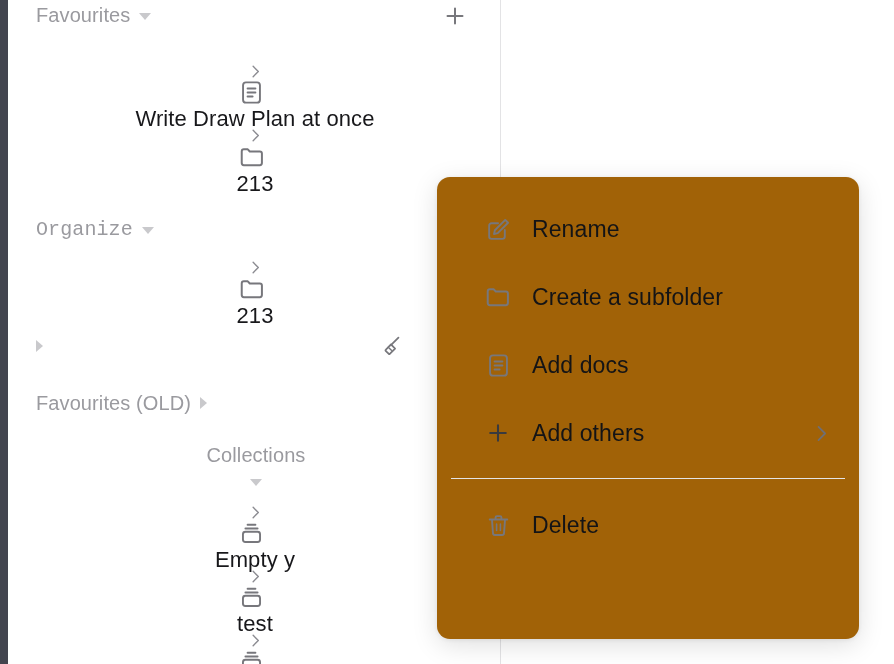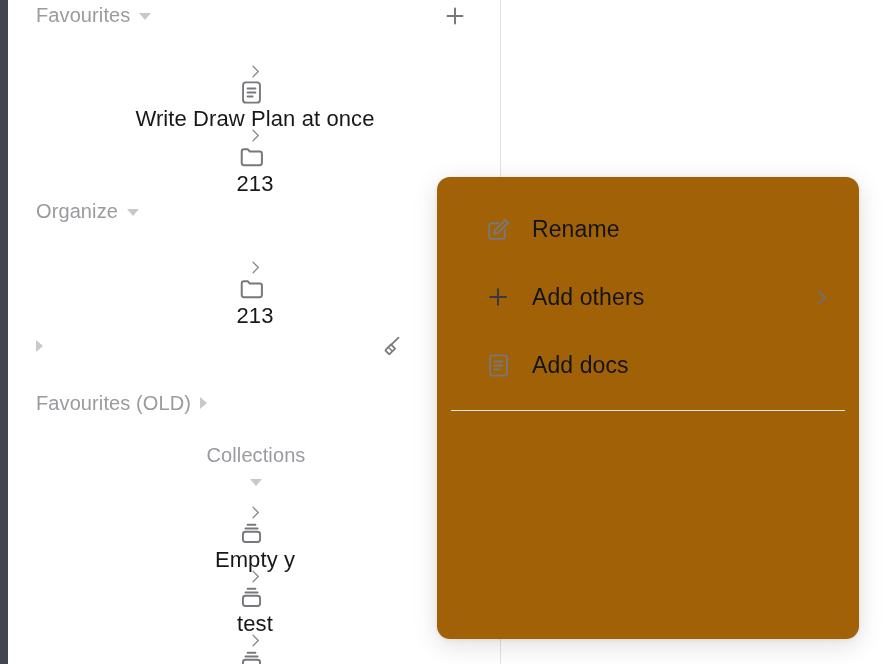--- a/index.html
+++ b/index.html
@@ -241,21 +241,21 @@
           </svg>
       </span>
       <span class="t-icon">
         <svg width="28" height="28" viewBox="0 0 24 24">
           <path d="M3.2 7.2 a1.8 1.8 0 0 1 1.8-1.8 h3.4 l1.7 1.9 h8.6 a1.8 1.8 0 0 1 1.8 1.8 v8.1 a1.8 1.8 0 0 1 -1.8 1.8 H5 a1.8 1.8 0 0 1 -1.8 -1.8 z" fill="none" stroke="#77777c" stroke-width="1.7" stroke-linejoin="round"></path>
         </svg>
       </span>
       <span class="t-label">213</span>
     </div>
 
-    <div class="section-head" style="top:196px;">
+    <div class="section-head" style="top:214px;font-family:Liberation Mono, monospace;">
       <span class="sh-label">Organize</span>
       <span class="tri tri-down"></span>
     </div>
 
     <div class="tree-row" style="top:260px;">
       <span class="caret">
         <svg width="15" height="15" viewBox="0 0 16 16">
             <path d="M5.5 2.5 L11 8 L5.5 13.5" fill="none" stroke="#8c8c92" stroke-width="1.5" stroke-linecap="round" stroke-linejoin="round"></path>
           </svg>
       </span>
@@ -345,44 +345,63 @@
     <div class="ctx-item">
       <span class="ctx-icon">
         <svg width="27" height="27" viewBox="0 0 24 24">
           <path d="M17.6 12.4 V18.2 a2.1 2.1 0 0 1 -2.1 2.1 H5.8 a2.1 2.1 0 0 1 -2.1 -2.1 V8.5 a2.1 2.1 0 0 1 2.1 -2.1 H11.6" fill="none" stroke="#77777c" stroke-width="1.7" stroke-linecap="round" stroke-linejoin="round"></path>
           <path d="M18.0 3.5 L20.5 6.0 L11.3 15.2 L8.0 16.0 L8.8 12.7 Z" fill="none" stroke="#77777c" stroke-width="1.7" stroke-linejoin="round"></path>
         </svg>
       </span>
       <span class="ctx-label">Rename</span>
     </div>
 
+    <div class="ctx-item">
+      <span class="ctx-icon">
+        <svg width="28" height="28" viewBox="0 0 24 24">
+          <path d="M3.2 7.2 a1.8 1.8 0 0 1 1.8-1.8 h3.4 l1.7 1.9 h8.6 a1.8 1.8 0 0 1 1.8 1.8 v8.1 a1.8 1.8 0 0 1 -1.8 1.8 H5 a1.8 1.8 0 0 1 -1.8 -1.8 z" fill="none" stroke="#77777c" stroke-width="1.7" stroke-linejoin="round"></path>
+        </svg>
+      </span>
+      <span class="ctx-label">Create a subfolder</span>
+    </div>
+
+    <div class="ctx-item">
+      <span class="ctx-icon">
+        <svg width="27" height="27" viewBox="0 0 24 24">
+          <rect x="4.5" y="3" width="15" height="18" rx="2.6" fill="none" stroke="#77777c" stroke-width="1.7"></rect>
+          <path d="M8.5 8.5 H15.5 M8.5 12 H15.5 M8.5 15.5 H13" stroke="#77777c" stroke-width="1.7" stroke-linecap="round"></path>
+        </svg>
+      </span>
+      <span class="ctx-label">Add docs</span>
+    </div>
 
     <div class="ctx-item">
       <span class="ctx-icon">
         <svg width="26" height="26" viewBox="0 0 24 24">
           <path d="M12 4.8 V19.2 M4.8 12 H19.2" stroke="#3a3a3e" stroke-width="1.9" stroke-linecap="round"></path>
         </svg>
       </span>
       <span class="ctx-label">Add others</span>
       <span class="ctx-sub-chevron">
         <svg width="19" height="19" viewBox="0 0 16 16">
             <path d="M5.5 2.5 L11 8 L5.5 13.5" fill="none" stroke="#6f6f75" stroke-width="1.5" stroke-linecap="round" stroke-linejoin="round"></path>
           </svg>
       </span>
     </div>
 
+
+    <div class="ctx-sep"></div>
+
     <div class="ctx-item">
       <span class="ctx-icon">
         <svg width="27" height="27" viewBox="0 0 24 24">
-          <rect x="4.5" y="3" width="15" height="18" rx="2.6" fill="none" stroke="#77777c" stroke-width="1.7"></rect>
-          <path d="M8.5 8.5 H15.5 M8.5 12 H15.5 M8.5 15.5 H13" stroke="#77777c" stroke-width="1.7" stroke-linecap="round"></path>
-        </svg>
-      </span>
-      <span class="ctx-label">Add docs</span>
-    </div>
-
-
-    <div class="ctx-sep"></div>
-
+          <path d="M4.2 6.6 H19.8" stroke="#77777c" stroke-width="1.7" stroke-linecap="round"></path>
+          <path d="M9.4 6.4 V4.9 a1.2 1.2 0 0 1 1.2 -1.2 h2.8 a1.2 1.2 0 0 1 1.2 1.2 V6.4" fill="none" stroke="#77777c" stroke-width="1.7" stroke-linejoin="round"></path>
+          <path d="M6.2 6.8 L7.1 18.9 a1.6 1.6 0 0 0 1.6 1.5 h6.6 a1.6 1.6 0 0 0 1.6 -1.5 L17.8 6.8" fill="none" stroke="#77777c" stroke-width="1.7" stroke-linejoin="round"></path>
+          <path d="M10.3 10.6 V16.4 M13.7 10.6 V16.4" stroke="#77777c" stroke-width="1.4" stroke-linecap="round"></path>
+        </svg>
+      </span>
+      <span class="ctx-label">Delete</span>
+    </div>
 
   </div>
 
 </div>
 
 </body></html>

